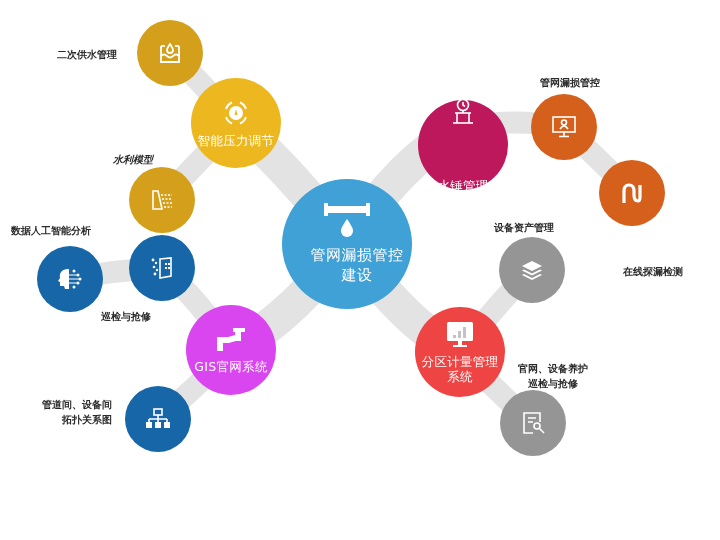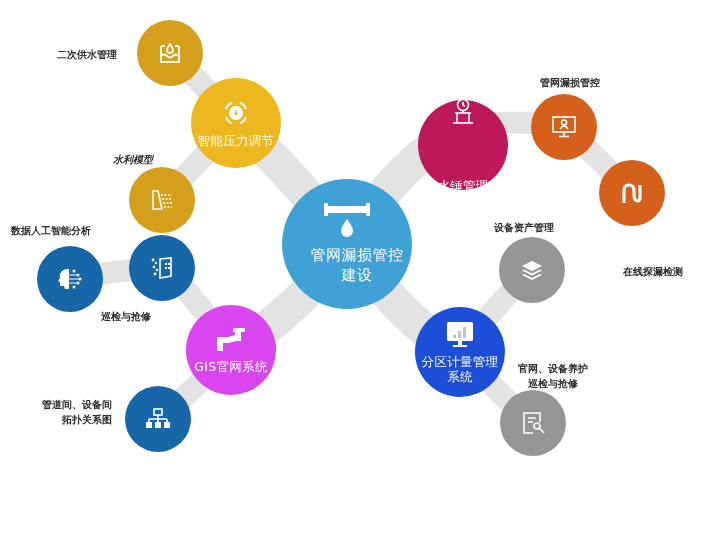--- a/index.html
+++ b/index.html
@@ -179,21 +179,21 @@
 
 <div class="node" style="left:599px; top:160px; width:66px; height:66px; background:#d5601c;">
   <span class="icon">
     <svg width="24" height="24" viewBox="0 0 24 24" fill="none" stroke="#fff" stroke-width="3.2">
       <path d="M4 22 L4 10 Q4 4 9 4 Q14 4 14 10 L14 14 Q14 20 18 20 Q20 20 20 16 L20 4"></path>
     </svg>
   </span>
 </div>
 <div class="ext-label" style="left:623px; top:236px;margin-top:28px;">在线探漏检测</div>
 
-<div class="node big" style="left:415px; top:307px; width:90px; height:90px; background:#1d4ed8;">
+<div class="node big" style="left:415px; top:307px; width:90px; height:90px; background:#ef4444;">
   <span class="icon" style="margin-bottom:4px;">
     <svg width="32" height="30" viewBox="0 0 32 30" fill="#fff">
       <rect x="3" y="2" width="26" height="19" rx="1.5"></rect>
       <rect x="9" y="15" width="3" height="3" fill="#c3c3c3"></rect>
         <rect x="14" y="11" width="3" height="7" fill="#c3c3c3"></rect>
       <rect x="19" y="7" width="3" height="11" fill="#c3c3c3"></rect>
       <rect x="14" y="21" width="4" height="4"></rect>
         <rect x="9" y="25" width="14" height="2"></rect>
     </svg>
   </span>

